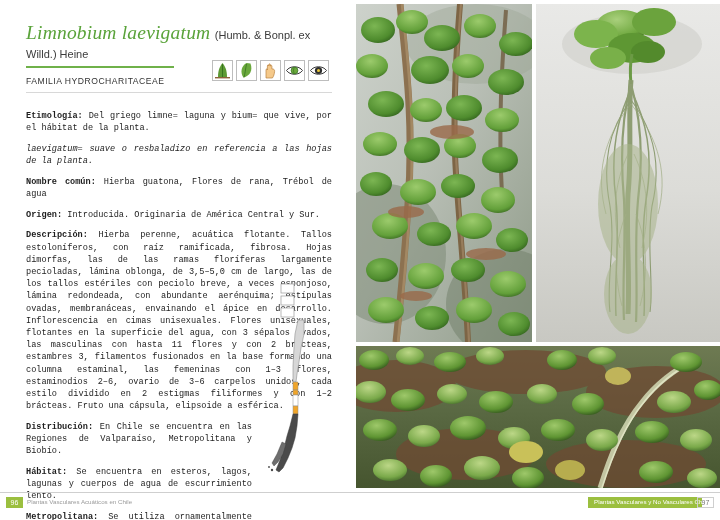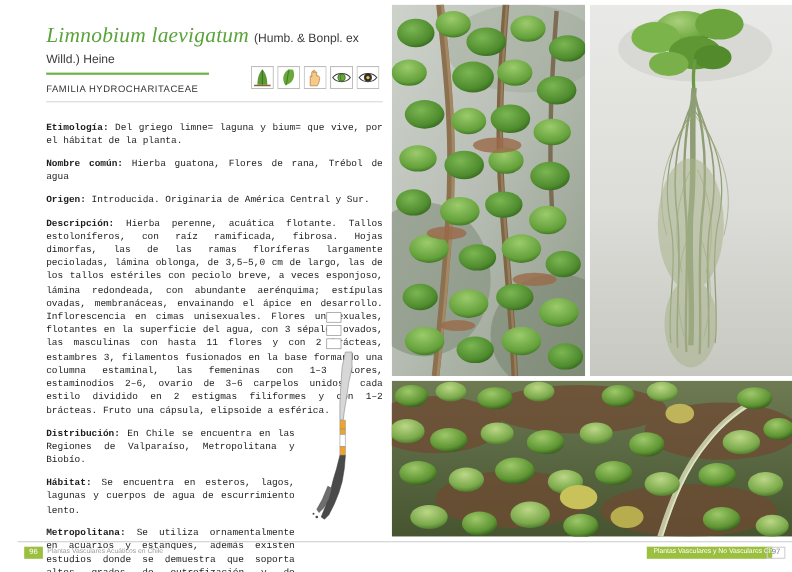--- a/index.html
+++ b/index.html
@@ -16,21 +16,21 @@
   .page {
     position: relative;
     width: 720px;
     height: 520px;
     background: #ffffff;
   }
 
   
   .left-page {
     position: absolute;
-    left: 16px; top: 0;
+    left: 0; top: 0;
     width: 356px; height: 520px;
     background: #ffffff;
   }
   .title-block {
     position: absolute;
     left: 26px; top: 22px;
     width: 306px;
   }
   .sci-name {
     font-family: "Liberation Serif", serif;
@@ -234,20 +234,23 @@
           <circle cx="10.5" cy="10.5" r="3.6" fill="#2f2f2f"></circle>
           <circle cx="10.5" cy="10.5" r="1.5" fill="#e9c83a"></circle>
         </svg>
       </div>
 
     </div>
 
     <div class="body">
       <p>
         <b>Etimología:</b><span> Del griego limne= laguna y bium= que vive, por el hábitat de la planta.</span>
+      </p>
+      <p>
+        <i>laevigatum= suave o resbaladizo en referencia a las hojas de la planta.</i>
       </p>
       <p>
         <b>Nombre común:</b><span> Hierba guatona, Flores de rana, Trébol de agua</span>
       </p>
       <p>
         <b>Origen:</b><span> Introducida. Originaria de América Central y Sur.</span>
       </p>
       <p>
         <b>Descripción:</b><span> Hierba perenne, acuática flotante. Tallos estoloníferos, con raíz ramificada, fibrosa. Hojas dimorfas, las de las ramas floríferas largamente pecioladas, lámina oblonga, de 3,5–5,0 cm de largo, las de los tallos estériles con peciolo breve, a veces esponjoso, lámina redondeada, con abundante aerénquima; estípulas ovadas, membranáceas, envainando el ápice en desarrollo. Inflorescencia en cimas unisexuales. Flores unisexuales, flotantes en la superficie del agua, con 3 sépalos ovados, las masculinas con hasta 11 flores y con 2 brácteas, estambres 3, filamentos fusionados en la base formando una columna estaminal, las femeninas con 1–3 flores, estaminodios 2–6, ovario de 3–6 carpelos unidos, cada estilo dividido en 2 estigmas filiformes y con 1–2 brácteas. Fruto una cápsula, elipsoide a esférica.</span>
       </p>

